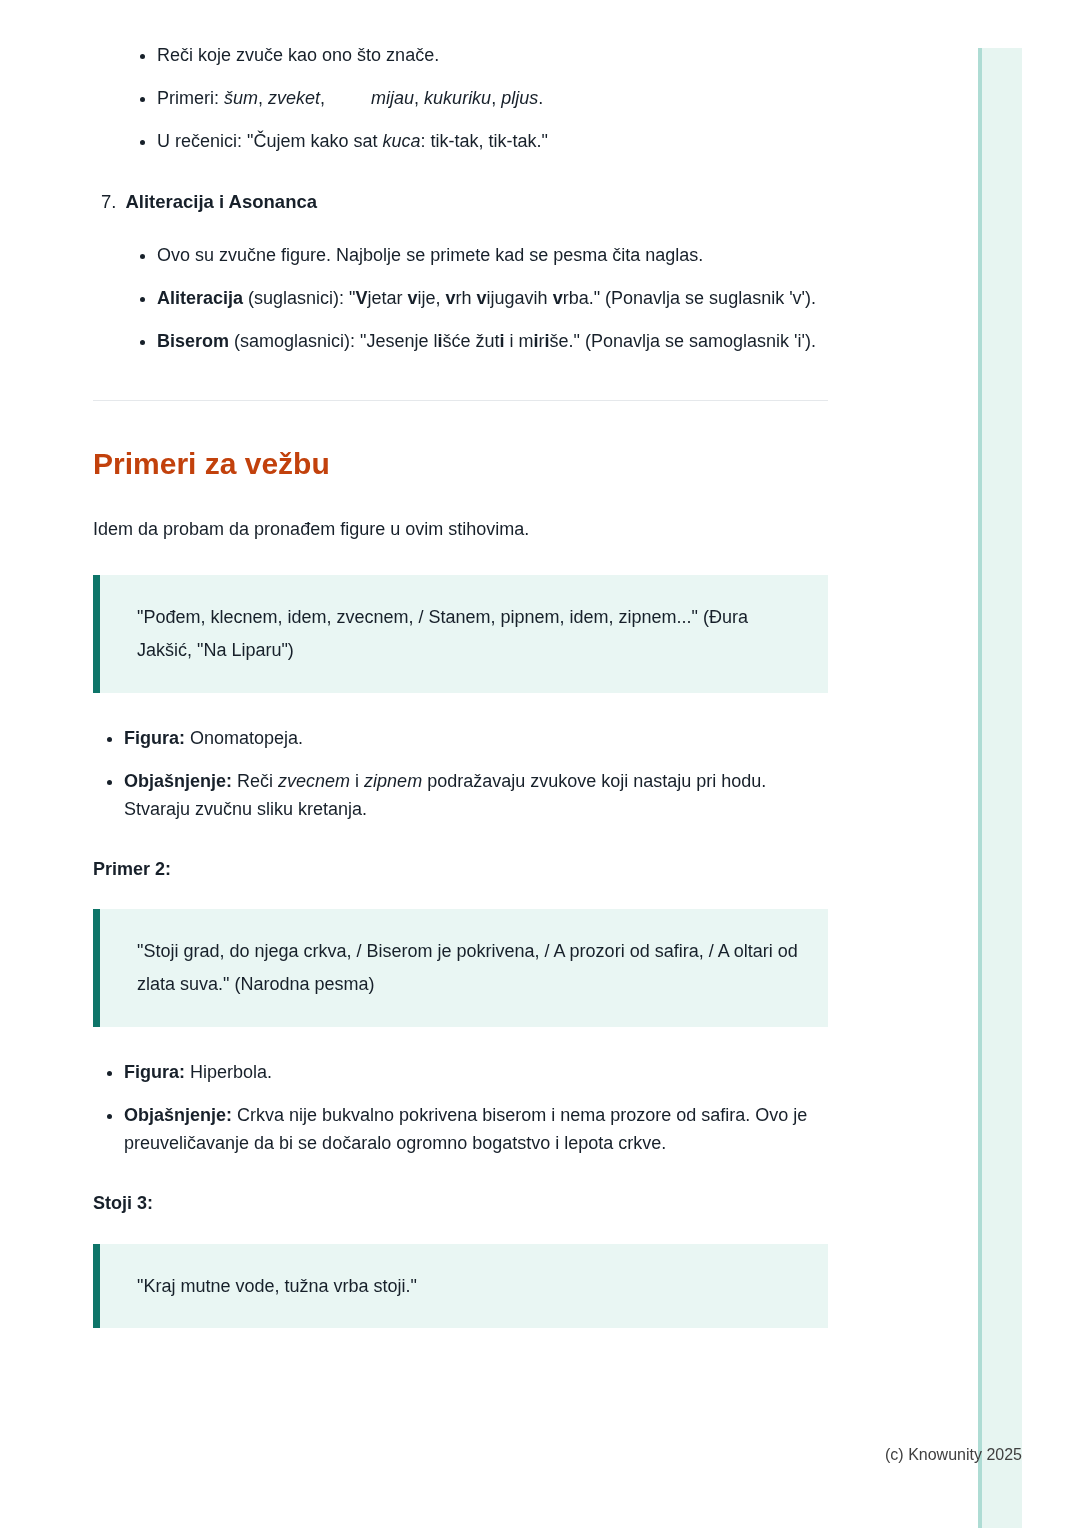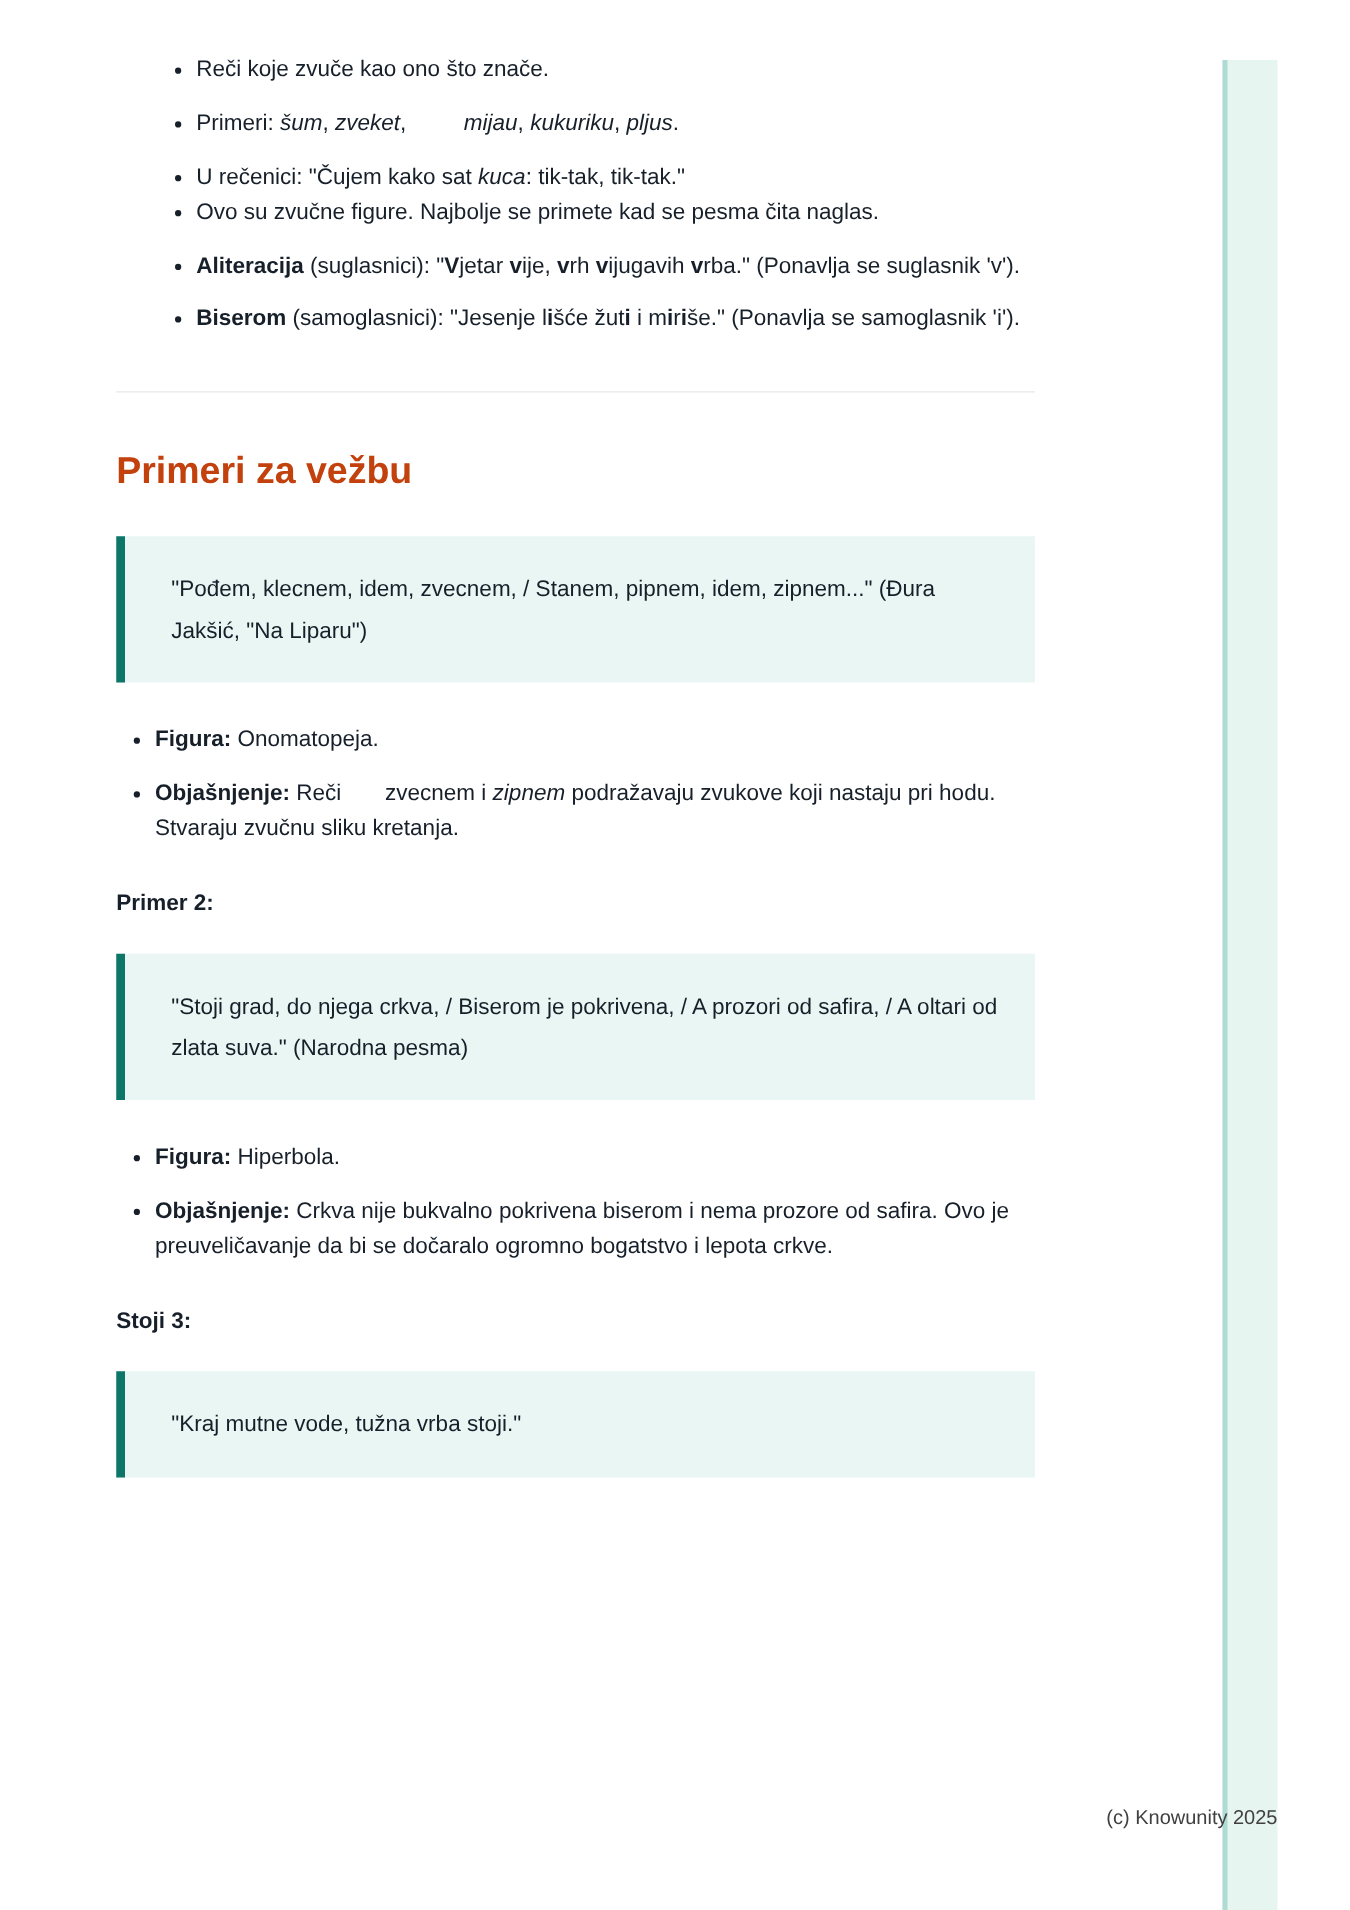--- a/index.html
+++ b/index.html
@@ -63,38 +63,42 @@
 <div class="side-strip" style="background: rgb(231, 245, 241); border-left-color: rgb(174, 220, 212);"></div>
 
 <div class="content">
 
   <ul class="bullets indent-lg">
     <li><span>Reči koje zvuče kao ono što znače.</span></li>
     <li><span>Primeri: </span><span style="font-style: italic;">šum</span><span>, </span><span style="font-style: italic;">zveket</span><span>, </span><span style="font-style: italic; margin-left: 41px;">mijau</span><span>, </span><span style="font-style: italic;">kukuriku</span><span>, </span><span style="font-style: italic;">pljus</span><span>.</span></li>
     <li><span>U rečenici: "Čujem kako sat </span><span style="font-style: italic;">kuca</span><span>: tik-tak, tik-tak."</span></li>
   </ul>
 
+  <div class="numbered-heading">
+    <span class="num">7.</span><span class="num-title">Aliteracija i Asonanca</span>
+  </div>
 
   <ul class="bullets indent-lg">
     <li><span>Ovo su zvučne figure. Najbolje se primete kad se pesma čita naglas.</span></li>
     <li><span style="font-weight: 700;">Aliteracija</span><span> (suglasnici): "</span><span style="font-weight: 700;">V</span><span>jetar </span><span style="font-weight: 700;">v</span><span>ije, </span><span style="font-weight: 700;">v</span><span>rh </span><span style="font-weight: 700;">v</span><span>ijugavih </span><span style="font-weight: 700;">v</span><span>rba." (Ponavlja se suglasnik 'v').</span></li>
     <li><span style="font-weight: 700;">Biserom</span><span> (samoglasnici): "Jesenje l</span><span style="font-weight: 700;">i</span><span>šće žut</span><span style="font-weight: 700;">i</span><span> i m</span><span style="font-weight: 700;">i</span><span>r</span><span style="font-weight: 700;">i</span><span>še." (Ponavlja se samoglasnik 'i').</span></li>
   </ul>
 
   <hr class="divider">
 
   <h1 class="section-title" style="color: #c2410c;">Primeri za vežbu</h1>
 
+  <p class="intro">Idem da probam da pronađem figure u ovim stihovima.</p>
 
   <blockquote class="quote" style="background: rgb(233, 246, 243); border-left-color: rgb(14, 117, 105);">
     <p>"Pođem, klecnem, idem, zvecnem, / Stanem, pipnem, idem, zipnem..." (Đura Jakšić, "Na Liparu")</p>
   </blockquote>
   <ul class="bullets indent-sm points">
     <li><span style="font-weight: 700;">Figura:</span><span> Onomatopeja.</span></li>
-    <li><span style="font-weight: 700;">Objašnjenje:</span><span> Reči </span><span style=" margin-left: 30px;">zvecnem</span><span> i </span><span style="font-style: italic;">zipnem</span><span> podražavaju zvukove koji nastaju pri hodu. Stvaraju zvučnu sliku kretanja.</span></li>
+    <li><span style="font-weight: 700;">Objašnjenje:</span><span> Reči </span><span style="font-style: italic;">zvecnem</span><span> i </span><span style="font-style: italic;">zipnem</span><span> podražavaju zvukove koji nastaju pri hodu. Stvaraju zvučnu sliku kretanja.</span></li>
   </ul>
 
   <p class="example-label">Primer 2:</p>
   <blockquote class="quote" style="background: rgb(233, 246, 243); border-left-color: rgb(14, 117, 105);">
     <p>"Stoji grad, do njega crkva, / Biserom je pokrivena, / A prozori od safira, / A oltari od zlata suva." (Narodna pesma)</p>
   </blockquote>
   <ul class="bullets indent-sm points">
     <li><span style="font-weight: 700;">Figura:</span><span> Hiperbola.</span></li>
     <li><span style="font-weight: 700;">Objašnjenje:</span><span> Crkva nije bukvalno pokrivena biserom i nema prozore od safira. Ovo je preuveličavanje da bi se dočaralo ogromno bogatstvo i lepota crkve.</span></li>
   </ul>

